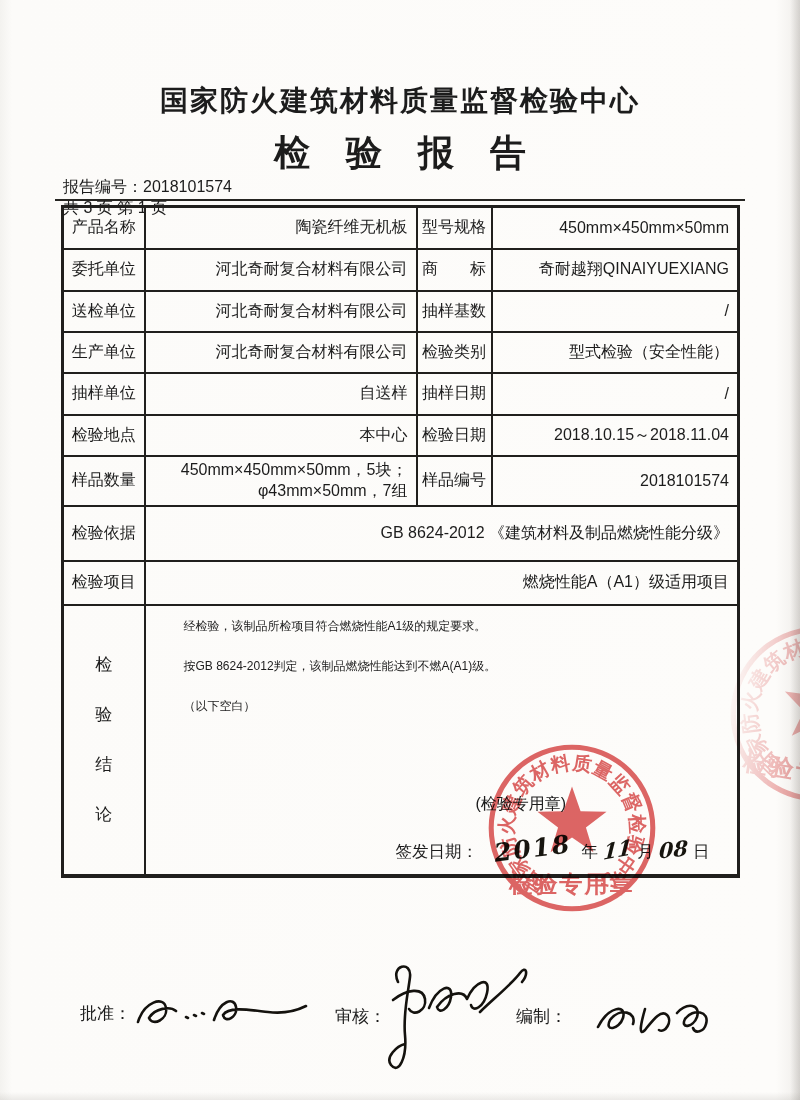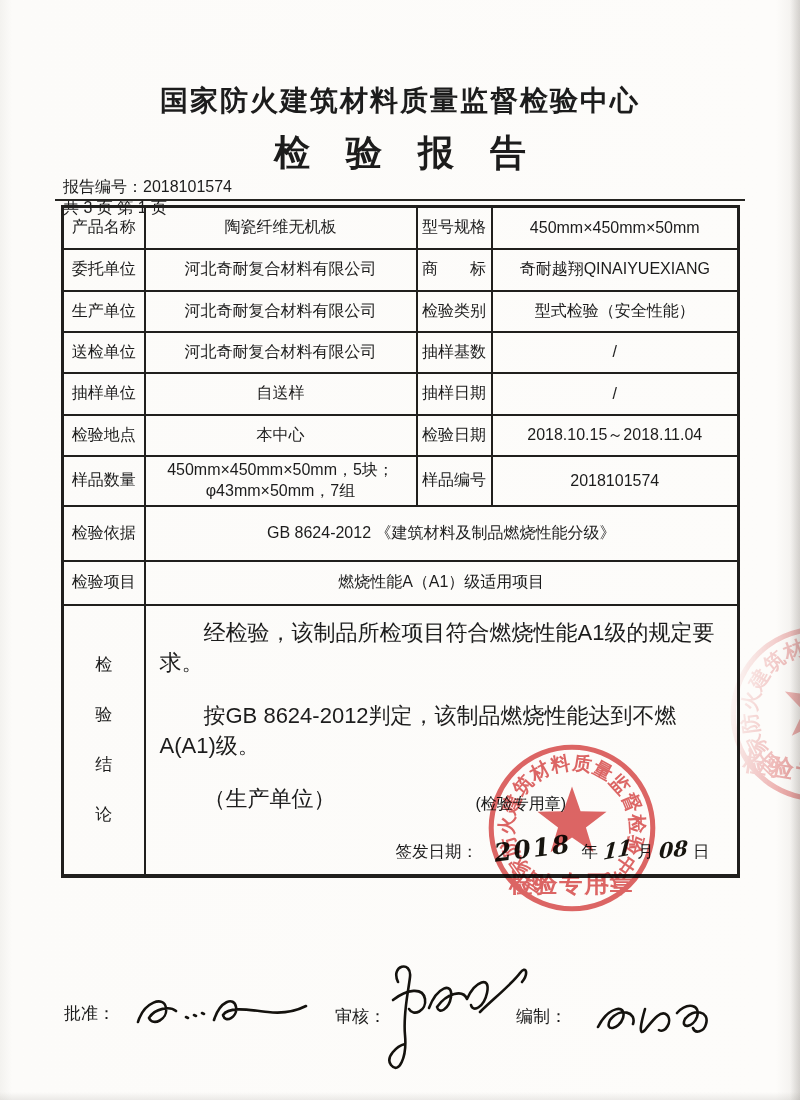--- a/index.html
+++ b/index.html
@@ -22,26 +22,26 @@
 
   .meta-row{position:absolute;top:177px;left:63px;width:674px;display:flex;
     justify-content:space-between;font-size:16px;flex-direction:column;}
   .rule{position:absolute;top:199px;left:55px;width:690px;height:2px;background:#262522;}
 
   table.report{position:absolute;top:205px;left:61px;width:676px;
     border-collapse:collapse;table-layout:fixed;font-size:16px;
     border:3px solid #201f1d;border-bottom-width:4px;}
   table.report th,table.report td{border:2px solid #201f1d;overflow:hidden;}
   th.lab{font-weight:normal;text-align:center;padding:0 3px;}
-  td.val{text-align:center;padding:2px 8px;}
+  td.val{text-align:right;padding:2px 8px;}
   tr.h42{height:42px}tr.h41{height:41px}tr.h50{height:50px}
   tr.h55{height:55px}tr.h44{height:44px}tr.h271{height:271px}tr.h61{height:61px}
 
   td.concl{position:relative;vertical-align:top;padding:12px 14px 0 14px;}
-  .concl-line{margin:0 0 23px 0;text-indent:2em;font-size:22px;}
+  .concl-line{margin:0 0 23px 0;text-indent:2em;font-size:12px;}
   .vlabel{display:flex;flex-direction:column;align-items:center;justify-content:center;
     gap:27px;height:100%;font-size:17px;}
   .seal-note{position:absolute;left:330px;top:188px;font-size:16px;}
   .sign-date{position:absolute;left:250px;top:228px;font-size:16.5px;white-space:nowrap;}
   .hand{display:inline-block;font-family:"DejaVu Serif","Liberation Serif",serif;
     font-style:italic;font-weight:bold;color:#17150f;}
   .hand-year{font-size:25px;transform:rotate(-7deg);margin:0 10px 0 16px;letter-spacing:2px;}
   .hand-month{font-size:21px;transform:rotate(-10deg) skewX(-14deg);margin:0 5px;}
   .hand-day{font-size:21px;transform:rotate(-6deg) skewX(-8deg);margin:0 5px;}
 
@@ -84,30 +84,30 @@
       <th class="lab">型号规格</th>
       <td class="val">450mm×450mm×50mm</td>
     </tr>
     <tr class="h42">
       <th class="lab">委托单位</th>
       <td class="val">河北奇耐复合材料有限公司</td>
       <th class="lab">商　　标</th>
       <td class="val">奇耐越翔QINAIYUEXIANG</td>
     </tr>
     <tr class="h41">
+      <th class="lab">送检单位</th>
+      <td class="val">河北奇耐复合材料有限公司</td>
+      <th class="lab">抽样基数</th>
+      <td class="val">/</td>
+    </tr>
+    <tr class="h41">
       <th class="lab">生产单位</th>
       <td class="val">河北奇耐复合材料有限公司</td>
       <th class="lab">检验类别</th>
       <td class="val">型式检验（安全性能）</td>
-    </tr>
-    <tr class="h41">
-      <th class="lab">送检单位</th>
-      <td class="val">河北奇耐复合材料有限公司</td>
-      <th class="lab">抽样基数</th>
-      <td class="val">/</td>
     </tr>
     <tr class="h42">
       <th class="lab">抽样单位</th>
       <td class="val">自送样</td>
       <th class="lab">抽样日期</th>
       <td class="val">/</td>
     </tr>
     <tr class="h41">
       <th class="lab">检验地点</th>
       <td class="val">本中心</td>
@@ -133,21 +133,21 @@
         <span class="vlabel">
               <span>检</span>
               <span>验</span>
               <span>结</span>
               <span>论</span>
             </span>
       </th>
       <td class="concl" colspan="3">
         <p class="concl-line">经检验，该制品所检项目符合燃烧性能A1级的规定要求。</p>
         <p class="concl-line">按GB 8624-2012判定，该制品燃烧性能达到不燃A(A1)级。</p>
-        <p class="concl-line">（生产单位）</p>
+        <p class="concl-line">（以下空白）</p>
         <span class="seal-note">(检验专用章)</span>
         <div class="sign-date">
           <span>签发日期：</span><span class="hand hand-year">2018</span><span>年</span><span class="hand hand-month">11</span><span>月</span><span class="hand hand-day">08</span><span>日</span>
         </div>
       </td>
     </tr>
   </tbody>
     </table>
 
   <svg class="stamp stamp-main" viewBox="0 0 200 200" aria-hidden="true">
@@ -167,21 +167,21 @@
     <polygon points="100,59 108.5,83.3 134.2,83.9 113.8,99.5 121.2,124.1 100,109.5 78.8,124.1 86.2,99.5 65.8,83.9 91.5,83.3" fill="#d94f4f"></polygon>
     <defs>
       <path id="ringPathB" d="M 100,158 A 58,58 0 1,1 100,42 A 58,58 0 1,1 100,158" fill="none"></path>
     </defs>
     <text font-size="19" font-weight="bold" letter-spacing="0.5">
       <textPath href="#ringPathB" startOffset="7%">国家防火建筑材料质量监督检验中心</textPath>
     </text>
     <text x="100" y="163" text-anchor="middle" font-size="23" font-weight="bold" letter-spacing="2">检验专用章</text>
   </svg>
 
-  <span class="f-label" style="left:64px;top:1002px">批准：</span>
+  <span class="f-label" style="left:80px;top:1002px">批准：</span>
   <svg class="sig" style="left:128px;top:982px" width="185" height="62" viewBox="0 0 185 62">
     <path d="M10,40 C16,20 36,13 38,26 C40,37 25,45 21,36 C27,26 42,24 48,29"></path>
     <path d="M58,35 l2,1 M66,33 l2,1 M74,31 l2,1"></path>
     <path d="M86,38 C92,19 106,14 108,25 C110,35 97,42 95,33 C101,24 122,28 140,30 C156,32 170,28 178,24"></path>
   </svg>
 
   <span class="f-label" style="left:335px;top:1005px">审核：</span>
   <svg class="sig" style="left:362px;top:958px" width="170" height="125" viewBox="0 0 170 125">
     <path d="M36,24 C28,7 50,2 48,19 C46,36 41,55 43,77 C45,99 37,117 29,107 C23,99 35,88 43,86"></path>
     <path d="M31,42 C45,31 61,29 63,41 C65,53 51,59 47,51"></path>

